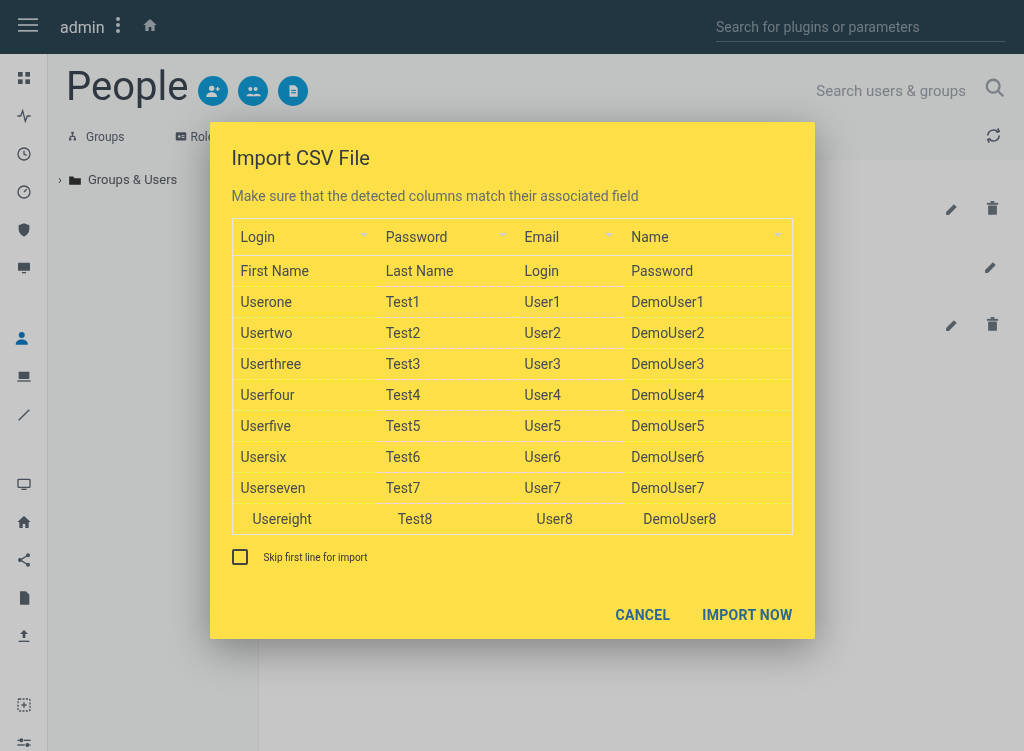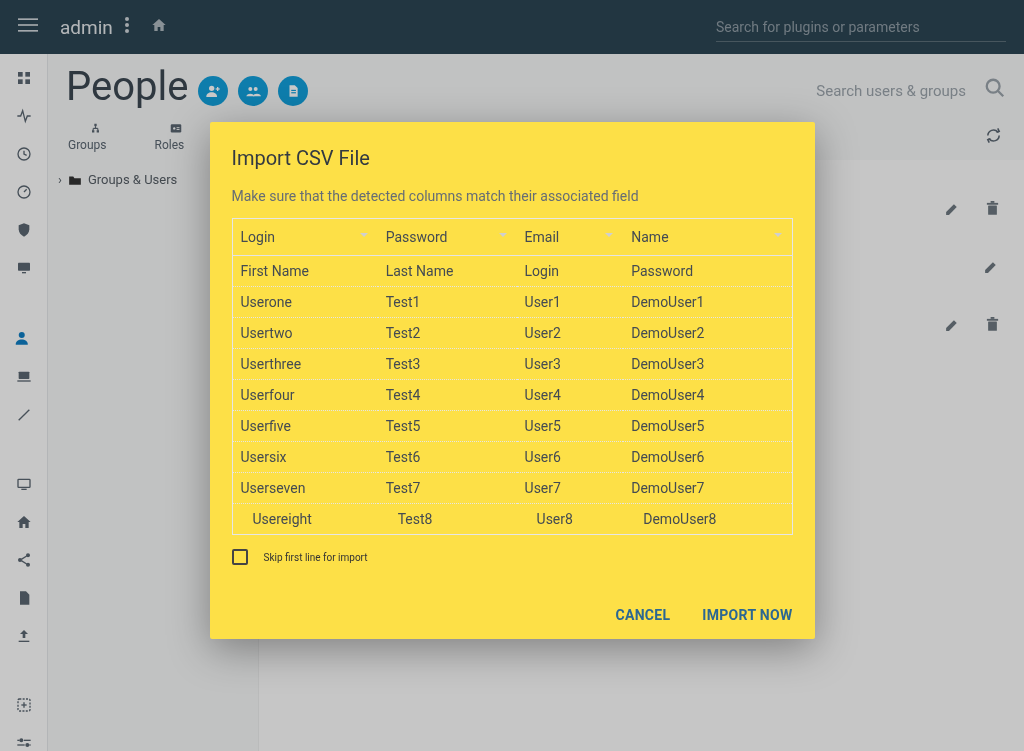--- a/index.html
+++ b/index.html
@@ -1,20 +1,20 @@
 <!DOCTYPE html>
 <html><head>
 <meta charset="utf-8">
 <style>
   * { margin: 0; padding: 0; box-sizing: border-box; font-family: -apple-system, BlinkMacSystemFont, "Segoe UI", Roboto, sans-serif; }
   body { width: 1024px; height: 751px; overflow: hidden; background: #f5f6f7; position: relative; }
 
   .topbar { height: 54px; background: #2c4553; color: #cdd4d9; display: flex; align-items: center; padding: 0 18px; }
   .topbar .burger { margin-right: 22px; cursor: pointer; }
-  .topbar .username { font-size: 19px; font-weight: 400; color: #e3e7ea; margin-right: 12px; }
+  .topbar .username { font-size: 16px; font-weight: 400; color: #e3e7ea; margin-right: 12px; }
   .topbar .more { margin-right: 22px; cursor: pointer; }
   .topbar .home { cursor: pointer; opacity: 0.8; }
   .topbar .search-wrap { margin-left: auto; width: 290px; border-bottom: 1px solid #5a6d78; }
   .topbar .search-wrap input { width: 100%; background: transparent; border: none; outline: none; color: #22c55e; font-size: 14px; padding: 6px 0; }
   .topbar .search-wrap input::placeholder { color: #8e9ba4; }
 
   .shell { display: flex; height: calc(100% - 54px); }
 
   .leftbar { width: 48px; background: #fdfdfd; border-right: 1px solid #e3e6e8; display: flex; flex-direction: column; align-items: center; padding-top: 16px; gap: 22px; color: #5a6671; }
   .leftbar .icn { width: 20px; height: 20px; display: flex; align-items: center; justify-content: center; font-size: 16px; color: #5a6671; cursor: pointer; }
@@ -23,21 +23,21 @@
 
   .main { flex: 1; display: flex; flex-direction: column; }
 
   .page-head { height: 60px; display: flex; align-items: flex-end; padding: 0 18px 0 18px; }
   .page-title { font-size: 40px; font-weight: 400; color: #3c4852; padding-bottom: 4px; }
   .circle-btn { width: 30px; height: 30px; border-radius: 50%; background: #129fdb; color: #fff; display: inline-flex; align-items: center; justify-content: center; margin-left: 10px; font-size: 14px; margin-bottom: 8px; cursor: pointer; }
   .head-search { margin-left: auto; color: #9aa3aa; font-size: 15px; display: flex; align-items: center; gap: 18px; padding-bottom: 10px; }
   .head-search .mag { font-size: 22px; cursor: pointer; }
 
   .subnav { height: 46px; display: flex; align-items: center; padding-left: 20px; color: #5a6671; font-size: 12px; gap: 48px; }
-  .subnav .item { display: flex; flex-direction: column; align-items: flex-end; gap: 2px; cursor: pointer; }
+  .subnav .item { display: flex; align-items: flex-start; gap: 2px; cursor: pointer; }
   .subnav .refresh { margin-left: auto; margin-right: 22px; font-size: 17px; cursor: pointer; }
 
   .body-split { flex: 1; display: flex; }
   .tree-pane { width: 210px; padding: 12px 10px; font-size: 13px; color: #555d64; }
   .tree-pane .trow { display: flex; align-items: center; gap: 6px; cursor: pointer; }
   .content-pane { flex: 1; background: #fcfcfc; border-left: 1px solid #ecedee; padding-top: 28px; }
   .row-icons { height: 44px; display: flex; align-items: center; justify-content: flex-end; padding-right: 24px; gap: 24px; color: #6d7880; }
   .row-icons .ri { cursor: pointer; }
 
   

